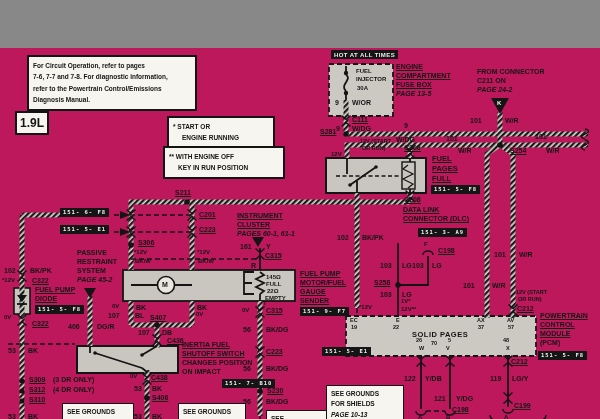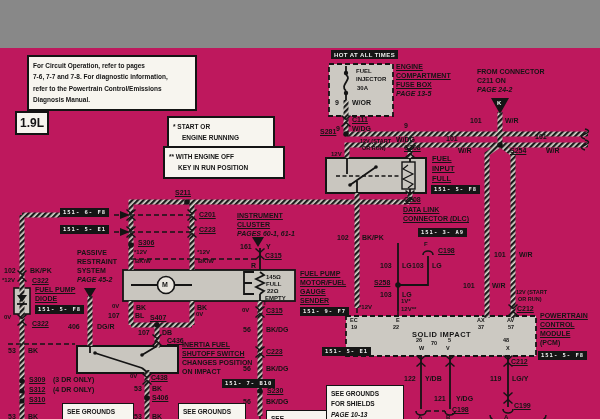--- a/index.html
+++ b/index.html
@@ -219,21 +219,21 @@
 <span class="lb" style="left:458px;top:99px;">W/R</span>
 <span class="lb" style="left:535px;top:85px;">101</span>
 <span class="lb u" style="left:510px;top:99px;">S254</span>
 <span class="lb" style="left:546px;top:99px;">W/R</span>
 <span class="lb s55" style="left:360px;top:91px;">12V (START</span>
 <span class="lb s55" style="left:362px;top:98px;">OR RUN)</span>
 <span class="lb u" style="left:404px;top:96px;">C208</span>
 <span class="lb s6" style="left:331px;top:103px;">12V</span>
 
 <span class="lb u s8" style="left:432px;top:107px;">FUEL</span>
-<span class="lb u s8" style="left:432px;top:117px;">INPUT</span>
+<span class="lb u s8" style="left:432px;top:117px;">PAGES</span>
 <span class="lb u s8" style="left:432px;top:127px;">FULL</span>
 <div class="tag" style="left:431px;top:137px;">151- 5- F8</div>
 <span class="lb u" style="left:404px;top:148px;">C208</span>
 <span class="lb" style="left:337px;top:186px;">102</span>
 <span class="lb" style="left:362px;top:186px;">BK/PK</span>
 <span class="lb s6" style="left:359px;top:256px;">*12V</span>
 
 <span class="lb u" style="left:403px;top:158px;">DATA LINK</span>
 <span class="lb u" style="left:403px;top:167px;">CONNECTOR (DLC)</span>
 <div class="tag" style="left:418px;top:180px;">151- 3- A9</div>
@@ -360,21 +360,21 @@
   <span>SEE</span>
   <span>GROUNDS</span>
   <span class="it">PAGE 10-8</span>
 </div>
 <div class="gbox" style="left:326px;top:337px;width:68px;">
   <span>SEE GROUNDS</span>
   <span>FOR SHIELDS</span>
   <span class="it">PAGE 10-13</span>
 </div>
 
-<span class="lb s8" style="left:412px;top:283px;letter-spacing:.5px;">SOLID IMPACT</span>
+<span class="lb s8" style="left:412px;top:283px;letter-spacing:.5px;">SOLID PAGES</span>
 <span class="lb s55" style="left:350px;top:270px;">EC</span>
 <span class="lb s55" style="left:351px;top:277px;">19</span>
 <span class="lb s55" style="left:396px;top:270px;">E</span>
 <span class="lb s55" style="left:393px;top:277px;">22</span>
 <span class="lb s55" style="left:477px;top:270px;">AX</span>
 <span class="lb s55" style="left:478px;top:277px;">37</span>
 <span class="lb s55" style="left:507px;top:270px;">AV</span>
 <span class="lb s55" style="left:508px;top:277px;">57</span>
 <span class="lb s55" style="left:416px;top:290px;">26</span>
 <span class="lb s55" style="left:419px;top:298px;">W</span>

